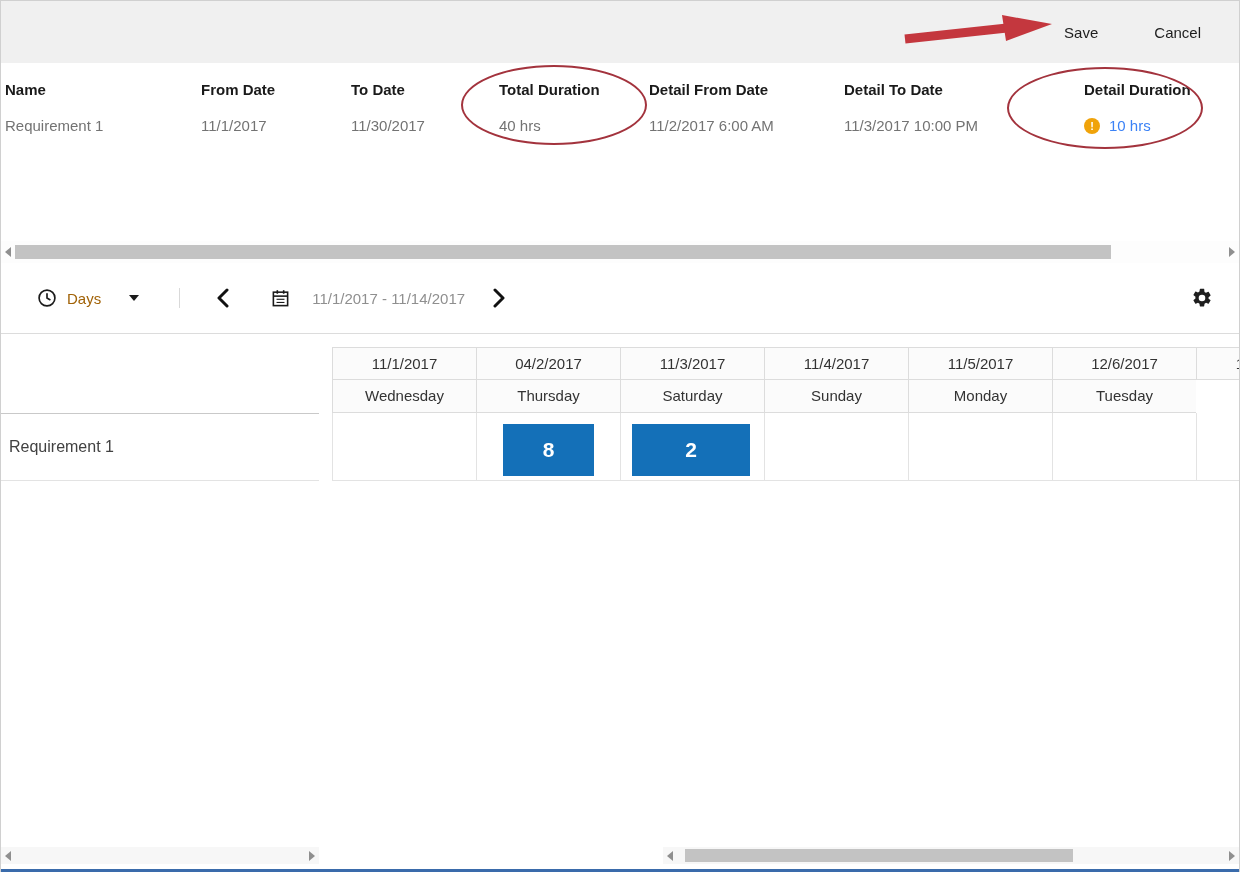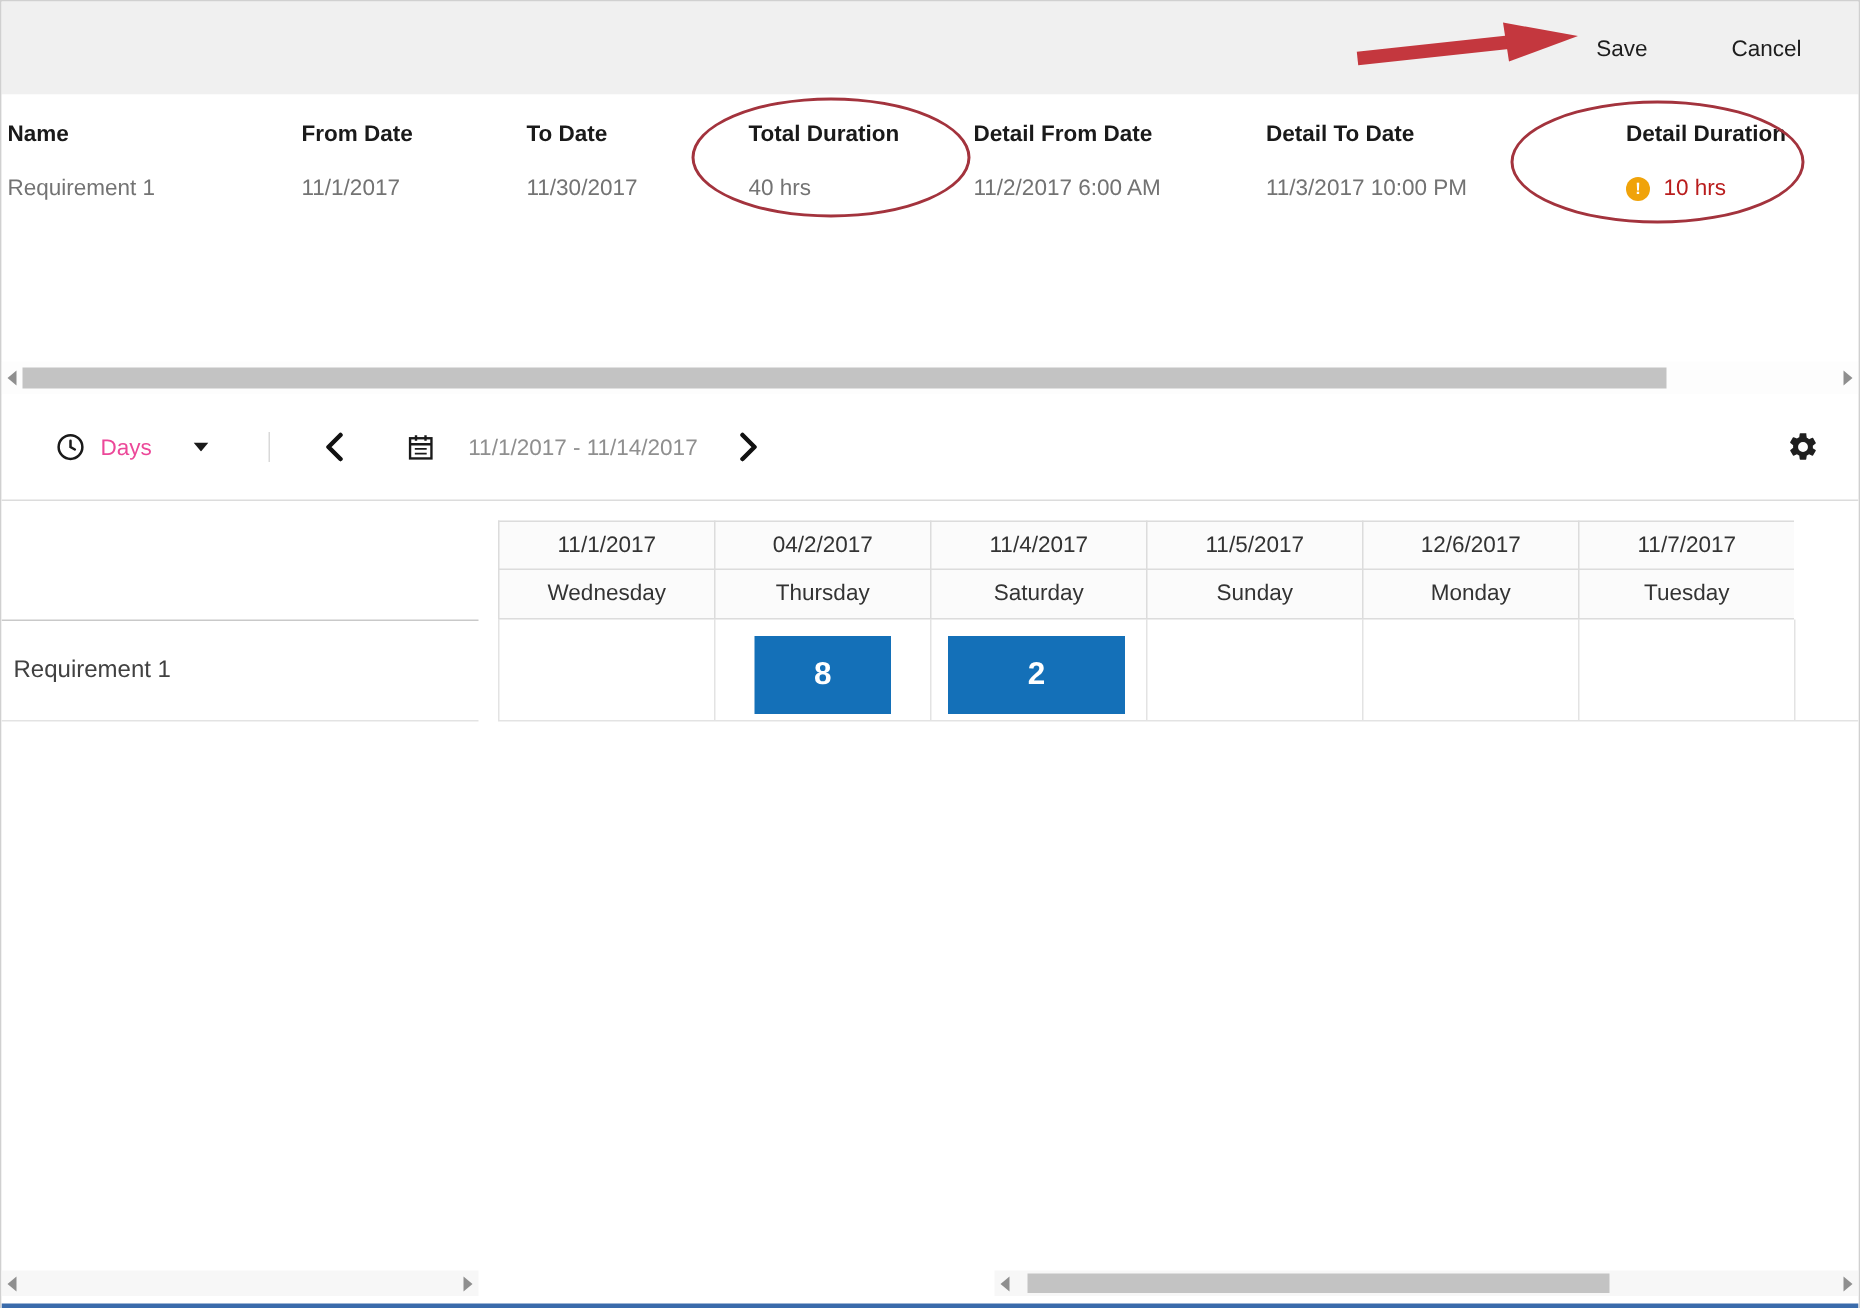--- a/index.html
+++ b/index.html
@@ -24,21 +24,21 @@
   .grid-row.hdr { top:18px; font-weight:bold; font-size:15px; color:#1a1a1a; }
   .grid-row.dat { top:54px; font-size:15px; color:#737373; }
   .gc { flex:0 0 auto; padding-left:4px; white-space:nowrap; }
   .gc1{width:196px}.gc2{width:150px}.gc3{width:148px}.gc4{width:150px}
   .gc5{width:195px}.gc6{width:197px}.gc7{flex:1 1 auto; display:flex; align-items:center;margin-left:43px;}
   .warn-icon {
     display:inline-flex; width:16px; height:16px; border-radius:50%;
     background:#f0a30a; color:#fff; font-size:11px; font-weight:bold;
     align-items:center; justify-content:center; margin-right:9px; flex:0 0 16px;
   }
-  .dur-red { color:#b91c1c; }
+  .dur-red { color:#3b82f6; }
 
   
   .ellipse { position:absolute; border:2.5px solid #a3333d; border-radius:50%; pointer-events:none; }
   .ellipse.total  { left:460px; top:64px; width:186px; height:80px; }
   .ellipse.detail { left:1006px; top:66px; width:196px; height:82px; }
   .arrow-annotation { position:absolute; left:898px; top:10px; pointer-events:none; }
 
   
   .hscroll { position:absolute; background:#f7f7f7; }
   .hscroll .thumb { position:absolute; background:#c3c3c3; }
@@ -49,21 +49,21 @@
     border-top:5px solid transparent; border-bottom:5px solid transparent; border-left:6px solid #8f8f8f; }
   .grid-scroll { top:240px; left:0; right:0; height:22px; background:#fdfdfd; }
   .grid-scroll .thumb { left:14px; top:4px; height:14px; width:1096px; }
 
   
   .toolbar {
     position:absolute; top:262px; left:0; right:0; height:71px;
     border-bottom:1px solid #dcdcdc; display:flex; align-items:center; background:#fff;
   }
   .clock-wrap { margin-left:36px; display:flex; align-items:center; }
-  .days-label { margin-left:10px; font-size:15px; color:#ec4899; cursor:pointer; }
+  .days-label { margin-left:10px; font-size:15px; color:#a16207; cursor:pointer; }
   .caret { margin-left:28px; display:flex; }
   .tb-sep { margin-left:40px; width:1px; height:20px; background:#d9d9d9; }
   .chev { display:flex; cursor:pointer; }
   .chev.prev { margin-left:36px; }
   .chev.next { margin-left:28px; }
   .cal-wrap { margin-left:42px; display:flex; cursor:pointer; }
   .range-label { margin-left:22px; font-size:15px; color:#8f8f8f; }
   .tb-spacer { flex:1 1 auto; }
   .gear-wrap { margin-right:26px; display:flex; cursor:pointer; }
 
@@ -201,20 +201,21 @@
         <span class="sb-arrow left"></span>
         <span class="sb-arrow right"></span>
       </div>
     </div>
 
     <div class="right-panel">
       <div class="tl-header">
         <div class="tl-hrow dates">
           <div class="tl-hcell">11/1/2017</div>
           <div class="tl-hcell">04/2/2017</div>
+          <div class="tl-hcell">11/3/2017</div>
           <div class="tl-hcell">11/4/2017</div>
           <div class="tl-hcell">11/5/2017</div>
           <div class="tl-hcell">12/6/2017</div>
           <div class="tl-hcell">11/7/2017</div>
         </div>
         <div class="tl-hrow days">
           <div class="tl-hcell">Wednesday</div>
           <div class="tl-hcell">Thursday</div>
           <div class="tl-hcell">Saturday</div>
           <div class="tl-hcell">Sunday</div>

